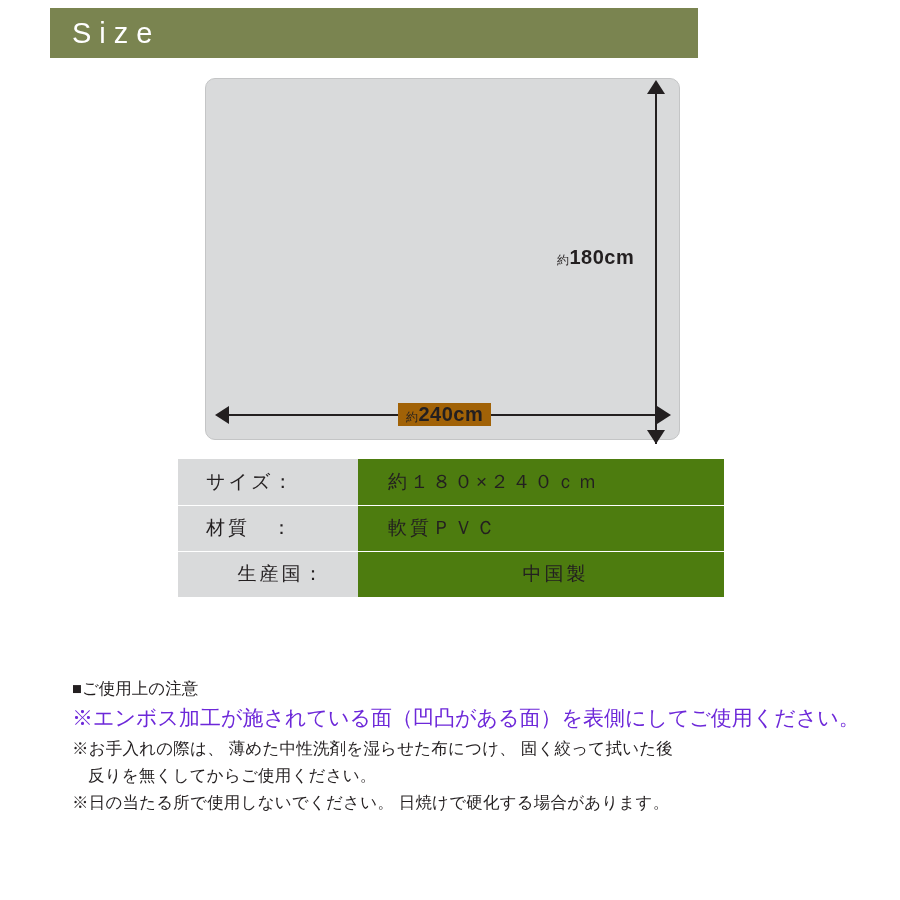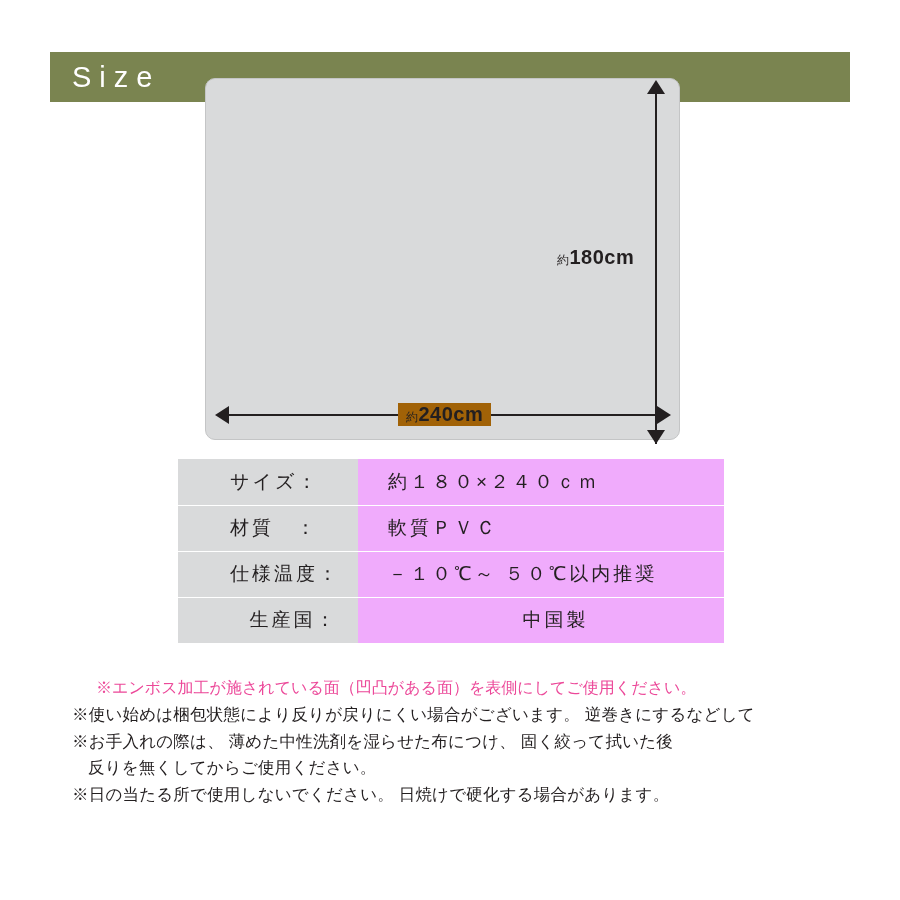--- a/index.html
+++ b/index.html
@@ -12,26 +12,25 @@
     color: #231f20;
     overflow: hidden;
     position: relative;
   }
 
   
   .header {
     position: absolute;
     left: 50px;
     top: 8px;
-    width: 800px;
+    width: 648px;
     height: 50px;
     background: #7a8450;
     display: flex;
     align-items: center;
-    margin-top: 44px;
   }
   .header-title {
     color: #ffffff;
     font-size: 29px;
     letter-spacing: 8px;
     padding-left: 22px;
     font-weight: normal;
     line-height: 1;
   }
 
@@ -128,25 +127,25 @@
   .spec-table td {
     border-bottom: 1px solid #ffffff;
     vertical-align: middle;
     font-size: 19px;
     letter-spacing: 3px;
   }
   .spec-table tr:last-child td { border-bottom: none; text-align: center; }
   .spec-label {
     width: 180px;
     background: #d9dadb;
-    padding-left: 52px;
+    padding-left: 28px;
     color: #231f20;
   }
   .spec-value {
-    background: #f0abfc;
+    background: #4d7c0f;
     padding-left: 30px;
     color: #231f20;
   }
 
   
   .notes {
     position: absolute;
     left: 72px;
     top: 675px;
     width: 800px;
@@ -157,25 +156,24 @@
     color: #231f20;
     letter-spacing: 0.2px;
     white-space: nowrap;
   }
   .note-head {
     font-size: 16.5px;
     line-height: 1.6;
     color: #231f20;
   }
   .note-red {
-    color: #ec4899;
-    font-size: 16px;
+    color: #6d28d9;
+    font-size: 21px;
     line-height: 1.62;
     white-space: nowrap;
-    margin-left: 24px;
   }
   .note-indent { padding-left: 16px; }
 </style>
 </head>
 <body>
 
 <div class="header">
   <div class="header-title">Size</div>
 </div>
 
@@ -197,29 +195,25 @@
   <tbody>
     <tr>
       <td class="spec-label">サイズ：</td>
       <td class="spec-value">約１８０×２４０ｃｍ</td>
     </tr>
     <tr>
       <td class="spec-label">材質　：</td>
       <td class="spec-value">軟質ＰＶＣ</td>
     </tr>
     <tr>
-      <td class="spec-label">仕様温度：</td>
-      <td class="spec-value">－１０℃～ ５０℃以内推奨</td>
-    </tr>
-    <tr>
       <td class="spec-label">生産国：</td>
       <td class="spec-value">中国製</td>
     </tr>
   </tbody>
 </table>
 
 <div class="notes">
+  <div class="note-head">■ご使用上の注意</div>
   <div class="note-red">※エンボス加工が施されている面（凹凸がある面）を表側にしてご使用ください。</div>
-  <div class="note-line">※使い始めは梱包状態により反りが戻りにくい場合がございます。 逆巻きにするなどして</div>
   <div class="note-line">※お手入れの際は、 薄めた中性洗剤を湿らせた布につけ、 固く絞って拭いた後</div>
   <div class="note-line note-indent">反りを無くしてからご使用ください。</div>
   <div class="note-line">※日の当たる所で使用しないでください。 日焼けで硬化する場合があります。</div>
 </div>
 
 </body></html>

